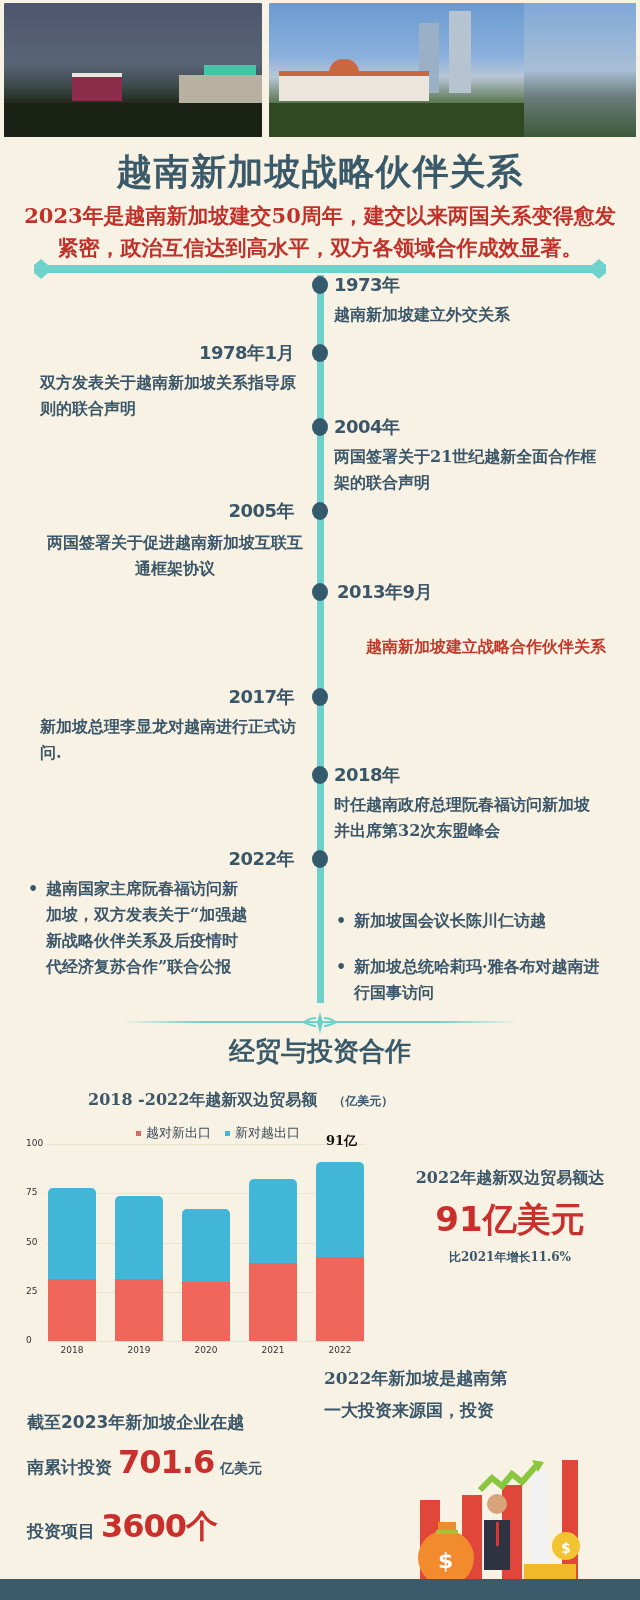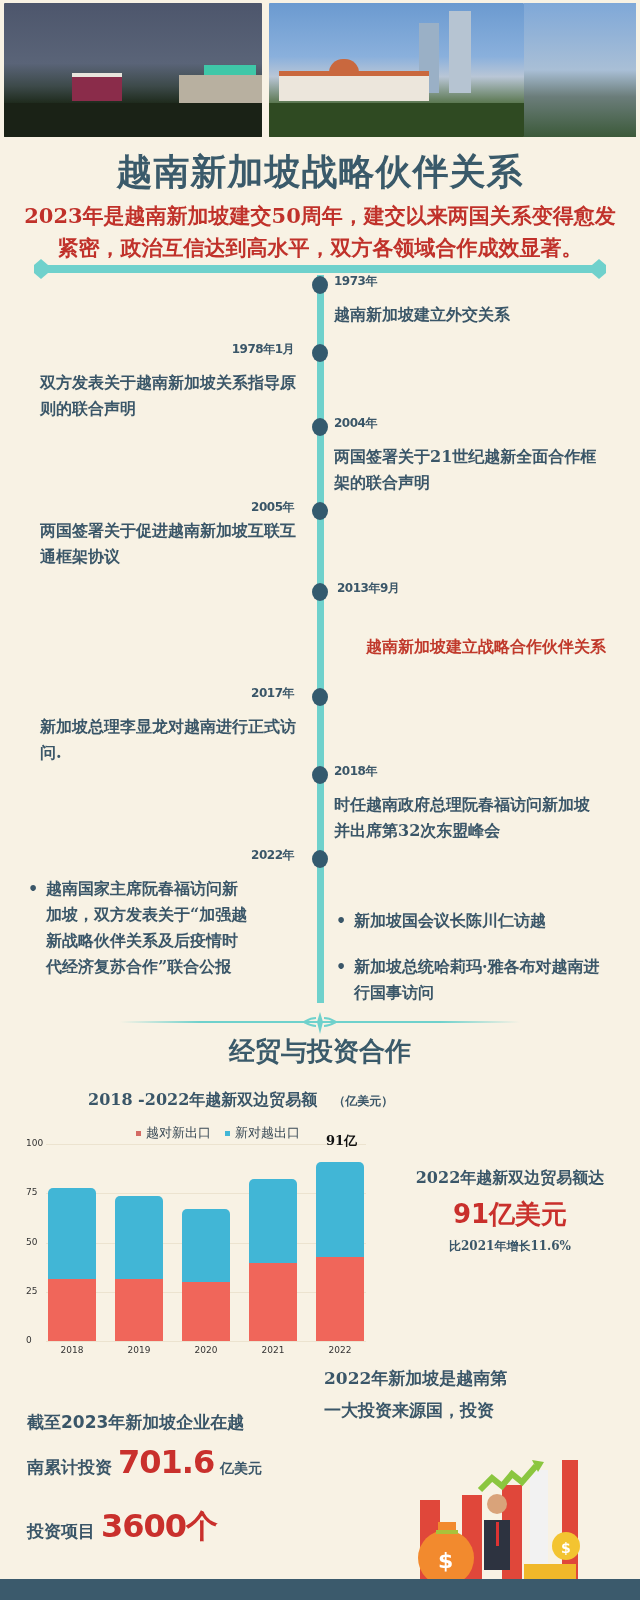--- a/index.html
+++ b/index.html
@@ -9,21 +9,21 @@
   .photo-vn { left: 0; width: 258px; background: linear-gradient(180deg, #4d566c 0%, #5a6478 45%, #3d4a4a 62%, #1e2a1c 75%, #121a10 100%); }
   .photo-sg { left: 265px; width: 255px; background: linear-gradient(180deg, #6b9ad0 0%, #8ab0dc 40%, #b9c6d6 55%, #4b6a3a 78%, #2f4a22 100%); }
   .photo-sg2 { position:absolute; top:0; left:520px; width:112px; height:134px; background: linear-gradient(180deg,#7fa8d8 0%, #a9bfd6 50%, #6b7d7a 70%, #3c5a3a 100%); }
   .bldg { position: absolute; }
   .title { position: absolute; top: 148px; left: 0; width: 640px; text-align: center; font-family: "DejaVu Sans", sans-serif; font-weight: bold; font-size: 36px; color: #3a5a6a; letter-spacing: 1px; }
   .intro { position: absolute; top: 200px; left: 14px; width: 612px; text-align: center; font-weight: bold; font-size: 21px; line-height: 32px; color: #c0312a; }
   .banner { position: absolute; top: 265px; left: 40px; width: 560px; height: 8px; background: #6fd1cc; }
   .banner-end { position: absolute; top: 259px; width: 14px; height: 20px; background: #6fd1cc; clip-path: polygon(50% 0, 100% 30%, 100% 70%, 50% 100%, 0 70%, 0 30%); }
   .spine { position: absolute; top: 275px; left: 317px; width: 7px; height: 728px; background: #6fd1cc; }
   .dot { position: absolute; width: 16px; height: 18px; border-radius: 50%; background: #345a6e; left: 312px; }
-  .year { position: absolute; font-family: "DejaVu Sans", sans-serif; font-weight: bold; font-size: 12px; color: #3a5668; letter-spacing: -0.5px; }
+  .year { position: absolute; font-family: "DejaVu Sans", sans-serif; font-weight: bold; font-size: 18px; color: #3a5668; letter-spacing: -0.5px; }
   .year.left { text-align: right; width: 280px; left: 14px; }
   .year.right { left: 334px; }
   .event { position: absolute; font-weight: bold; font-size: 16px; line-height: 26px; color: #3a5668; }
   .event.left { left: 40px; width: 270px; }
   .event.right { left: 334px; width: 270px; }
   .event.red { color: #c0392b; }
   .bullets { position: absolute; list-style: none; font-weight: bold; font-size: 16px; line-height: 26px; color: #3a5668; }
   .bullets li { position: relative; padding-left: 20px; }
   .bullets li::before { content: "•"; position: absolute; left: 2px; top: 0; font-size: 16px; }
   .divider { position: absolute; top: 1021px; left: 120px; width: 400px; height: 2px; background: linear-gradient(90deg, rgba(111,209,204,0) 0%, #6fd1cc 20%, #6fd1cc 80%, rgba(111,209,204,0) 100%); }
@@ -36,21 +36,21 @@
   .chart { position: absolute; top: 1144px; left: 20px; width: 350px; height: 216px; }
   .y-tick { position: absolute; left: 6px; font-family: "DejaVu Sans", sans-serif; font-size: 9px; color: #333; }
   .gridline { position: absolute; left: 26px; width: 320px; height: 1px; background: #ece3cf; }
   .bar { position: absolute; width: 48px; }
   .bar .seg-top { position: absolute; left: 0; width: 100%; background: #41b6d6; border-radius: 5px 5px 0 0; }
   .bar .seg-bot { position: absolute; left: 0; width: 100%; background: #f0665a; bottom: 0; }
   .x-tick { position: absolute; font-family: "DejaVu Sans", sans-serif; font-size: 9px; color: #333; width: 48px; text-align: center; }
   .bar-label { position: absolute; font-weight: bold; font-size: 13px; color: #111; }
   .stat1 { position: absolute; top: 1168px; left: 380px; width: 260px; text-align: center; }
   .stat1 .l1 { font-weight: bold; font-size: 16px; color: #3a5668; }
-  .stat1 .big { font-family: "DejaVu Sans", sans-serif; font-weight: bold; font-size: 26px; color: #c9302c; margin-top: 8px; }
+  .stat1 .big { font-family: "DejaVu Sans", sans-serif; font-weight: bold; font-size: 34px; color: #c9302c; margin-top: 8px; }
   .stat1 .l3 { font-weight: bold; font-size: 12px; color: #3a5668; margin-top: 6px; }
   .inv-left { position: absolute; left: 27px; top: 1402px; font-family: "DejaVu Sans", sans-serif; font-weight: bold; color: #3a5668; }
   .inv-left .line { font-size: 17px; line-height: 40px; white-space: nowrap; }
   .inv-left .num { font-size: 32px; color: #c9302c; letter-spacing: -1px; }
   .inv-left .unit { font-size: 14px; }
   .inv-right { position: absolute; left: 324px; top: 1362px; width: 310px; font-weight: bold; color: #3a5668; font-size: 17px; line-height: 32px; }
   .inv-right .num { font-family: "DejaVu Sans", sans-serif; font-size: 24px; color: #c9302c; }
   .illus { position: absolute; left: 412px; top: 1460px; width: 180px; height: 130px; }
   .footer-bar { position: absolute; left: 0; top: 1579px; width: 640px; height: 21px; background: #3b5a6c; }
 </style>
@@ -90,21 +90,21 @@
 <div class="dot" style="top:344px;"></div>
 <div class="year left" style="top:341px;">1978年1月</div>
 <div class="event left" style="top:370px;">双方发表关于越南新加坡关系指导原则的联合声明</div>
 
 <div class="dot" style="top:418px;"></div>
 <div class="year right" style="top:415px;">2004年</div>
 <div class="event right" style="top:444px;">两国签署关于21世纪越新全面合作框架的联合声明</div>
 
 <div class="dot" style="top:502px;"></div>
 <div class="year left" style="top:499px;">2005年</div>
-<div class="event left" style="top:518px;">两国签署关于促进越南新加坡互联互通框架协议</div>
+<div class="event left" style="top:530px;text-align:center;">两国签署关于促进越南新加坡互联互通框架协议</div>
 
 <div class="dot" style="top:583px;"></div>
 <div class="year right" style="top:580px;left:337px;">2013年9月</div>
 <div class="event right red" style="top:634px;margin-left:32px;">越南新加坡建立战略合作伙伴关系</div>
 
 <div class="dot" style="top:688px;"></div>
 <div class="year left" style="top:685px;">2017年</div>
 <div class="event left" style="top:714px;">新加坡总理李显龙对越南进行正式访问.</div>
 
 <div class="dot" style="top:766px;"></div>

